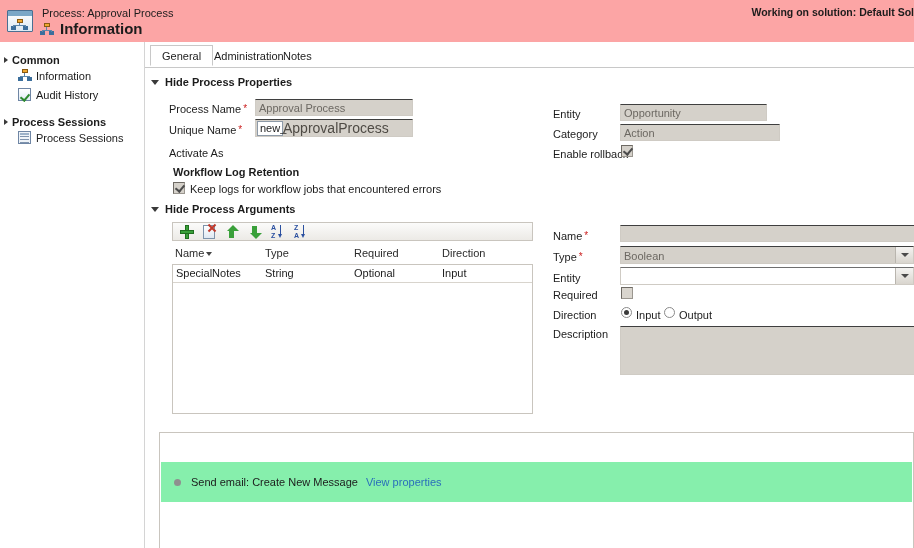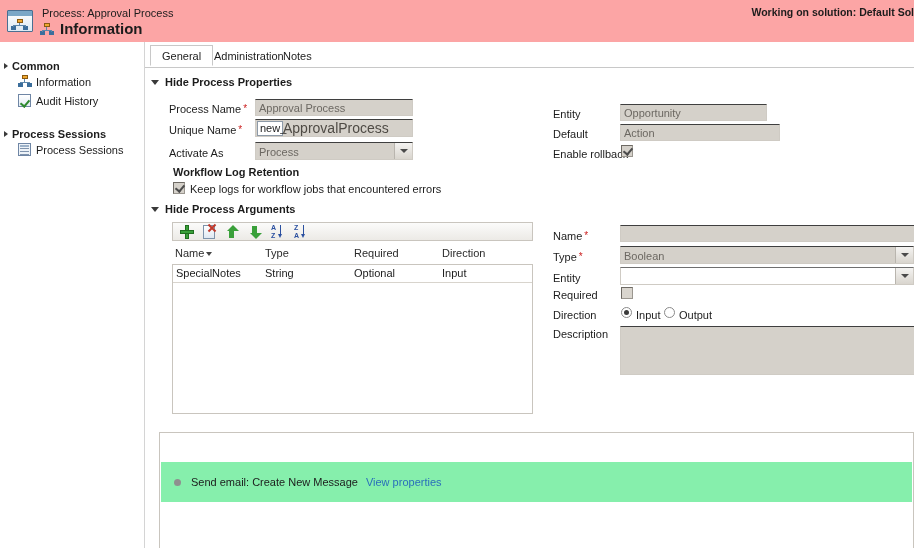--- a/index.html
+++ b/index.html
@@ -35,21 +35,21 @@
   .t-main-icon .v{position:absolute;left:6px;top:4px;width:1px;height:3px;background:#5d87ab;}
   .t-main-icon .h{position:absolute;left:2px;top:7px;width:10px;height:1px;background:#5d87ab;}
   .t-main-icon .h2{position:absolute;left:2px;top:7px;width:1px;height:2px;background:#5d87ab;}
   .t-main-icon .h3{position:absolute;left:11px;top:7px;width:1px;height:2px;background:#5d87ab;}
 
   .solution{position:absolute;right:0;top:6px;font-size:10.5px;font-weight:bold;color:#1c1c1c;white-space:nowrap;}
 
   
   .sidebar{position:absolute;left:0;top:42px;width:144px;height:506px;background:#fff;
     border-right:1px solid #d4d4d4;}
-  .grp{margin-top:18px;text-align:right;}
+  .grp{margin-top:12px;text-align:right;}
   .grp-hd{display:flex;align-items:center;padding-left:4px;font-weight:bold;font-size:11px;color:#1c1c1c;}
   .grp-tri{width:0;height:0;border-left:4px solid #3a3a3a;border-top:3.5px solid transparent;
      border-bottom:3.5px solid transparent;margin-right:4px;transform:rotate(0deg);}
   .s-item{display:flex;align-items:center;padding-left:18px;height:19px;font-size:11px;color:#1c1c1c;cursor:default;}
   .s-ico{width:13px;height:13px;margin-right:5px;position:relative;flex:0 0 auto;}
   .ico-info .a{position:absolute;left:4px;top:0;width:6px;height:4px;background:#f0a830;border:1px solid #8a5a10;box-sizing:border-box;}
   .ico-info .b{position:absolute;left:0;top:8px;width:5px;height:4px;background:#3b6e9c;}
   .ico-info .c{position:absolute;left:9px;top:8px;width:5px;height:4px;background:#3b6e9c;}
   .ico-info .v{position:absolute;left:6px;top:4px;width:1px;height:3px;background:#5d87ab;}
   .ico-info .h{position:absolute;left:2px;top:7px;width:10px;height:1px;background:#5d87ab;}
@@ -236,34 +236,28 @@
       <span>Unique Name</span><span class="req">*</span>
     </div>
     <div class="unique-wrap" style="left:110px;top:77px;width:158px;height:18px;">
       <span class="unique-prefix">new_</span>
       <span class="unique-rest">ApprovalProcess</span>
     </div>
 
     <div class="lbl" style="left:24px;top:105px;">
       <span>Activate As</span>
     </div>
-    <div class="ddl dis" style="left:110px;top:100px;width:158px;height:18px;">
-      <span class="txt">Process</span>
-      <span class="btn">
-          <span class="arw"></span>
-        </span>
-    </div>
 
     <div class="lbl" style="left:408px;top:66px;">
       <span>Entity</span>
     </div>
     <div class="fld dis" style="left:475px;top:62px;width:147px;height:17px;">Opportunity</div>
 
     <div class="lbl" style="left:408px;top:86px;">
-      <span>Default</span>
+      <span>Category</span>
     </div>
     <div class="fld dis" style="left:475px;top:82px;width:160px;height:17px;">Action</div>
 
     <div class="lbl" style="left:408px;top:106px;">
       <span>Enable rollback</span>
     </div>
     <div class="chk on" style="left:476px;top:103px;"></div>
 
     <div class="lbl" style="left:28px;top:124px;font-weight:bold;">Workflow Log Retention</div>
     <div class="chk on" style="left:28px;top:140px;"></div>

